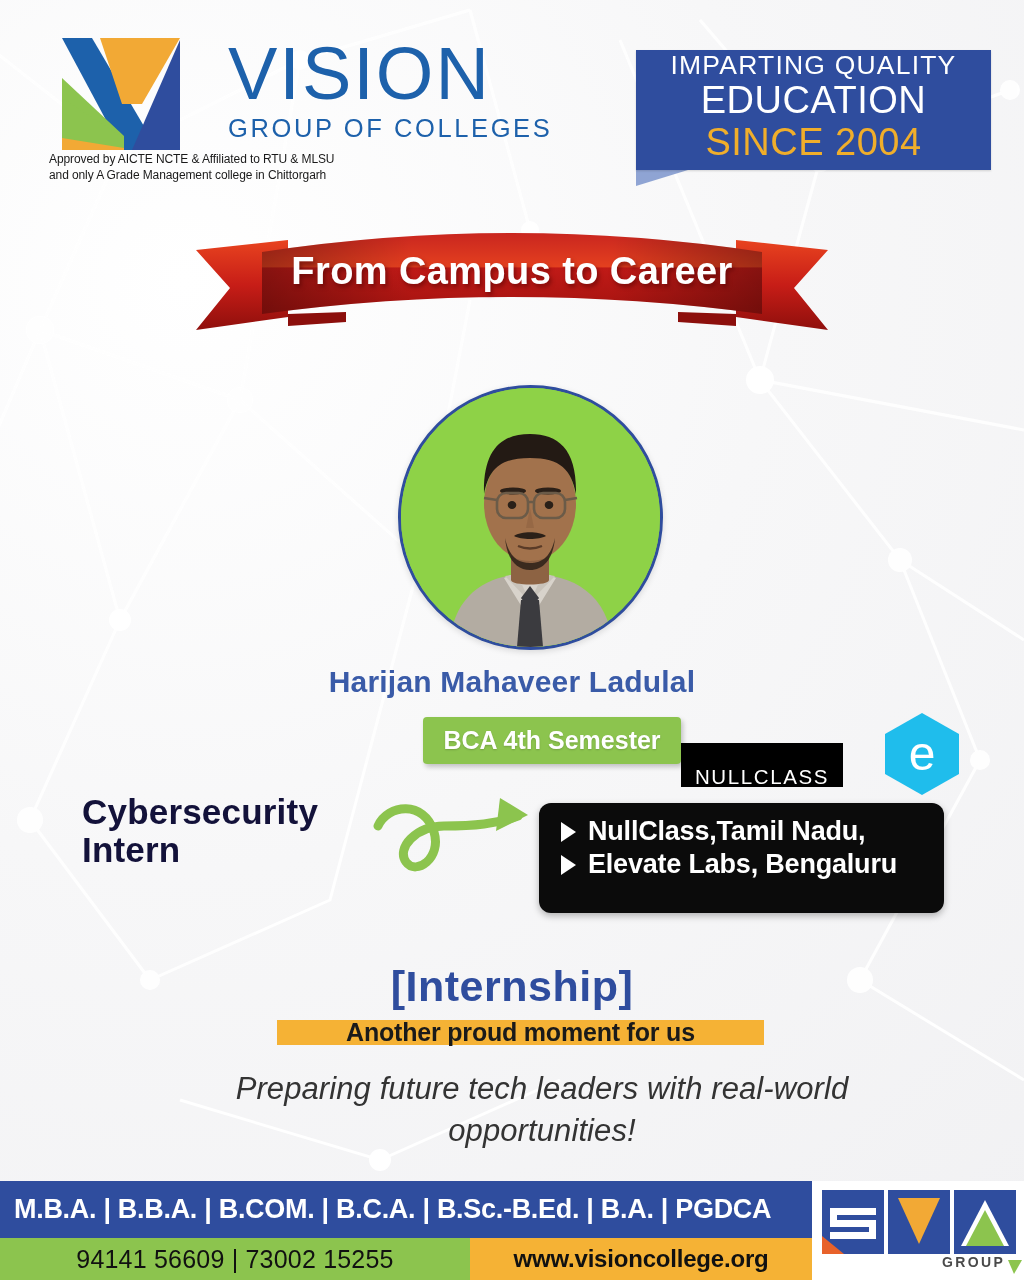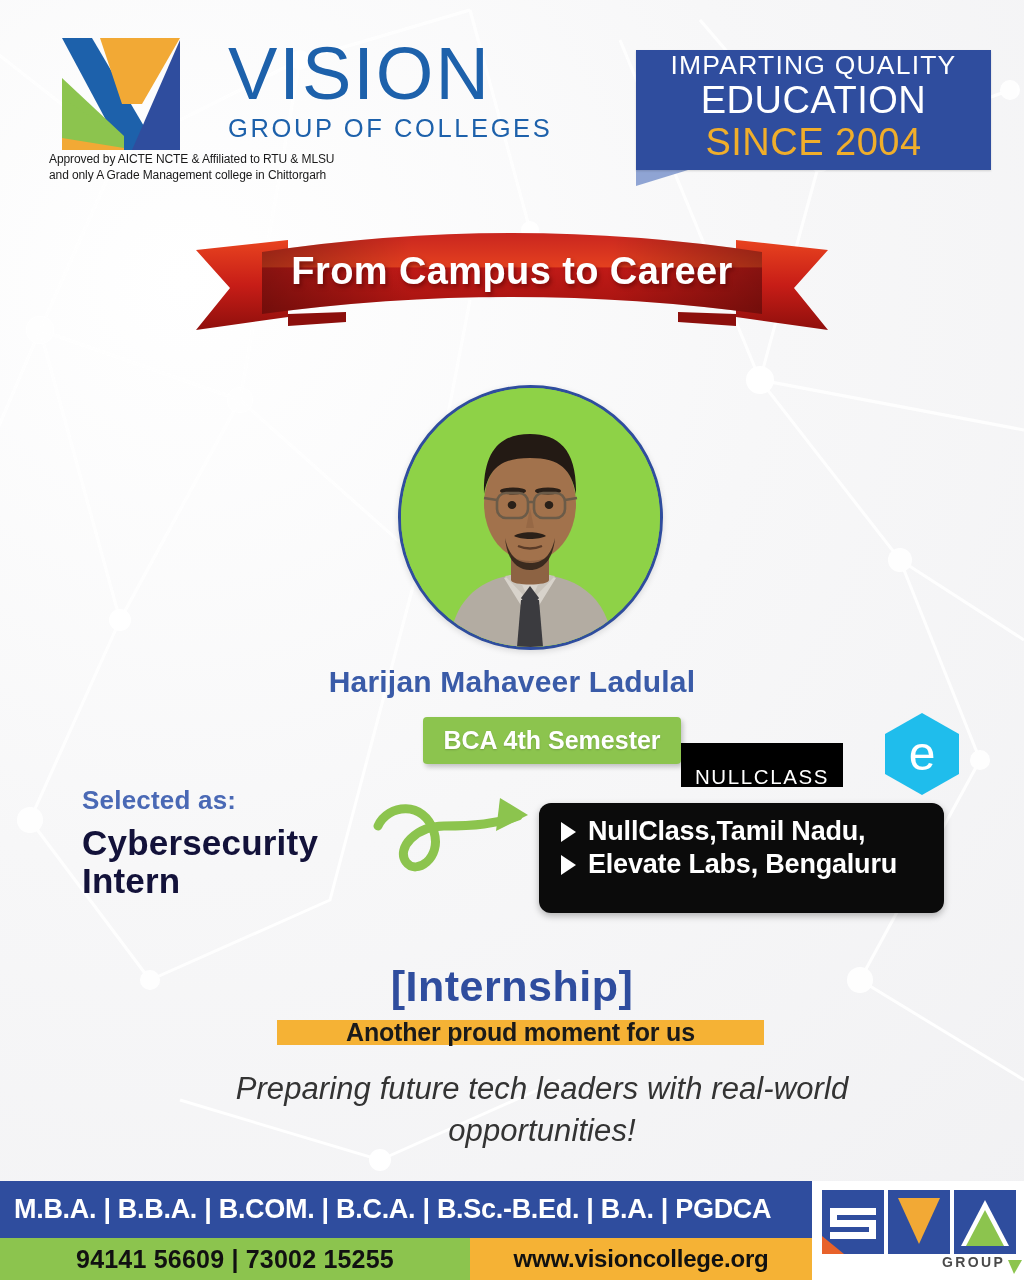--- a/index.html
+++ b/index.html
@@ -139,21 +139,21 @@
     background:#2f4d9e; display:flex; align-items:center;
   }
   .f-blue span{
     color:#ffffff; font-size:27px; font-weight:bold; letter-spacing:-0.3px;
     padding-left:14px;
   }
   .f-green{
     position:absolute; left:0; top:1238px; width:470px; height:42px;
     background:#8cc44e; display:flex; align-items:center; justify-content:center;
   }
-  .f-green span{ color:#111111; font-size:25px; font-weight:bold; letter-spacing:.2px; }
+  .f-green span{ color:#111111; font-size:25px; font-weight:normal; letter-spacing:.2px; }
   .f-orange{
     position:absolute; left:470px; top:1238px; width:342px; height:42px;
     background:#f5b235; display:flex; align-items:center; justify-content:center;
   }
   .f-orange span{ color:#111111; font-size:24px; font-weight:bold; letter-spacing:-0.2px; }
   .f-white{ position:absolute; left:812px; top:1181px; width:212px; height:99px; background:#ffffff; }
   .sva{ position:absolute; left:822px; top:1188px; width:200px; height:86px; }
   .sva-group{
     position:absolute; left:942px; top:1254px;
     font-size:14px; letter-spacing:2.4px; color:#4a4a4a; font-weight:bold;
@@ -324,21 +324,20 @@
   </div>
 
   <div class="hexlogo">
     <svg viewBox="0 0 88 88" width="88" height="88">
       <polygon points="44,3 81,24 81,64 44,85 7,64 7,24" fill="#1fbdec" rx="6"></polygon>
       <text x="44" y="60" font-family="Liberation Sans, sans-serif" font-size="48" fill="#ffffff" text-anchor="middle">e</text>
     </svg>
   </div>
 
   <div class="sel-block">
-    <div class="sel-label">Selected as:</div>
     <div class="sel-role">
       <div>Cybersecurity</div>
       <div>Intern</div>
     </div>
   </div>
 
   <div class="arrow">
     <svg viewBox="0 0 180 92" width="180" height="92">
       <path d="M6 34 C16 12 52 8 62 40 C70 66 44 84 34 70 C24 56 44 34 72 34 C102 34 124 32 146 24" stroke="#8cc44e" stroke-width="9" fill="none" stroke-linecap="round"></path>
       <path d="M128 6 L156 23 L124 39 Z" fill="#8cc44e"></path>

